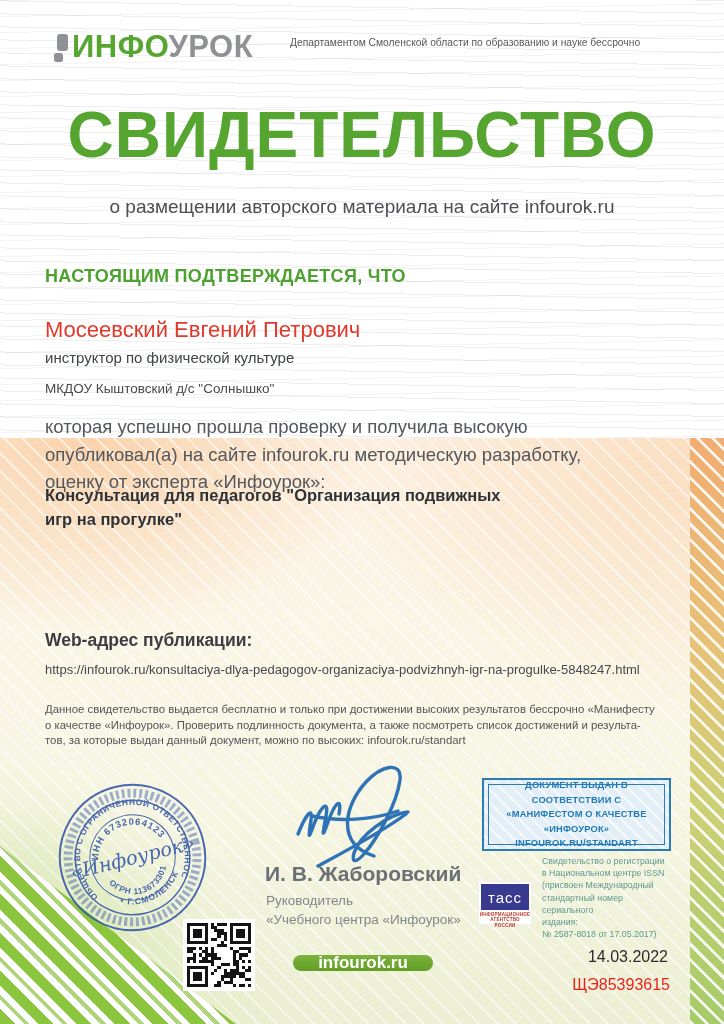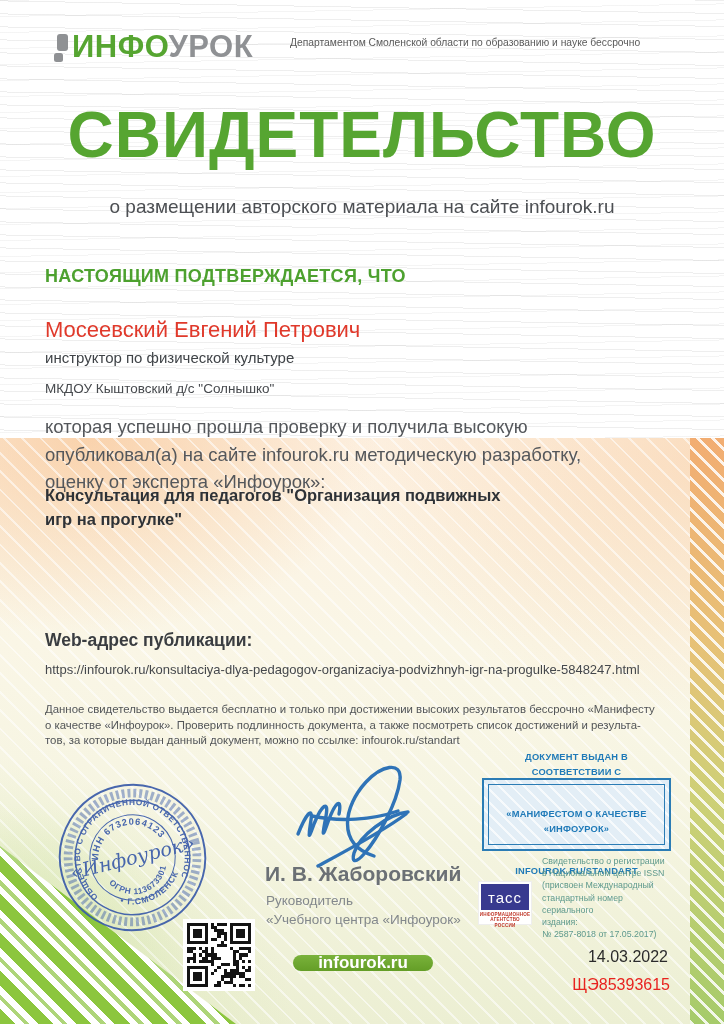--- a/index.html
+++ b/index.html
@@ -72,21 +72,21 @@
   .sig-name{position:absolute;left:265px;top:862px;font-size:21px;font-weight:700;color:#6b7075;}
   .sig-role1{position:absolute;left:266px;top:893px;font-size:13.5px;color:#83888c;}
   .sig-role2{position:absolute;left:266px;top:912px;font-size:13.5px;color:#83888c;}
   
   .manifest{position:absolute;left:482px;top:778px;width:189px;height:73px;box-sizing:border-box;
     border:2px solid #2b7cb5;outline:1px solid #2b7cb5;outline-offset:-7px;
     background:
       repeating-linear-gradient(45deg, rgba(255,255,255,0.7) 0 2px, rgba(255,255,255,0) 2px 9px),
       #e3eef6;
     display:flex;flex-direction:column;justify-content:center;text-align:center;
-    font-size:9.3px;font-weight:700;line-height:14.5px;color:#1f7ab8;letter-spacing:.2px;gap:28px;}
+    font-size:9.3px;font-weight:700;line-height:14.5px;color:#1f7ab8;letter-spacing:.2px;}
   
   .tass{position:absolute;left:479px;top:882px;width:52px;height:42px;background:#fff;box-shadow:0 0 0 1px #eee;}
   .tass .block{margin:2px;height:26px;background:#383a8f;color:#fff;font-weight:400;
     font-size:15px;letter-spacing:1px;display:flex;align-items:center;justify-content:center;}
   .tass .sub{font-size:4.6px;line-height:5.4px;color:#c0392b;text-align:center;font-weight:700;letter-spacing:.2px;}
   .issn{position:absolute;left:542px;top:855px;width:128px;font-size:8.8px;line-height:12.2px;color:#5f9a8e;}
   
   .pill{position:absolute;left:293px;top:955px;width:140px;height:16px;border-radius:16px;
     background:linear-gradient(180deg,#7ab23b,#649e27);display:flex;align-items:center;justify-content:center;
     color:#fff;font-size:17px;font-weight:700;}
@@ -134,21 +134,21 @@
     <span class="line">Консультация для педагогов "Организация подвижных</span>
     <span class="line">игр на прогулке"</span>
   </div>
 
   <div class="web-label">Web-адрес публикации:</div>
   <a class="url" href="#">https://infourok.ru/konsultaciya-dlya-pedagogov-organizaciya-podvizhnyh-igr-na-progulke-5848247.html</a>
 
   <div class="disclaimer">
     <span class="line">Данное свидетельство выдается бесплатно и только при достижении высоких  результатов бессрочно «Манифесту</span>
     <span class="line">о качестве «Инфоурок». Проверить подлинность документа, а также посмотреть список достижений и результа-</span>
-    <span class="line">тов, за которые выдан данный документ, можно по ссылке: infourok.ru/standart</span>
+    <span class="line">тов, за которые выдан данный документ, можно по высоких: infourok.ru/standart</span>
   </div>
 
   <svg class="stamp" viewBox="0 0 160 160">
     <g transform="rotate(-14 80 80)" fill="none" stroke="#3a5ba9">
       <circle cx="80" cy="80" r="75" stroke-width="2"></circle>
       <circle cx="80" cy="80" r="66.5" stroke-width="9" stroke-dasharray="3 3" opacity="0.5"></circle>
       <circle cx="80" cy="80" r="59" stroke-width="1.5"></circle>
       <circle cx="80" cy="80" r="44" stroke-width="1"></circle>
       <path id="arcOuter" d="M 36,111 A 54,54 0 1 1 124,111" stroke="none"></path>
       <path id="arcInn" d="M 44,82 A 36,36 0 0 1 116,82" stroke="none"></path>

